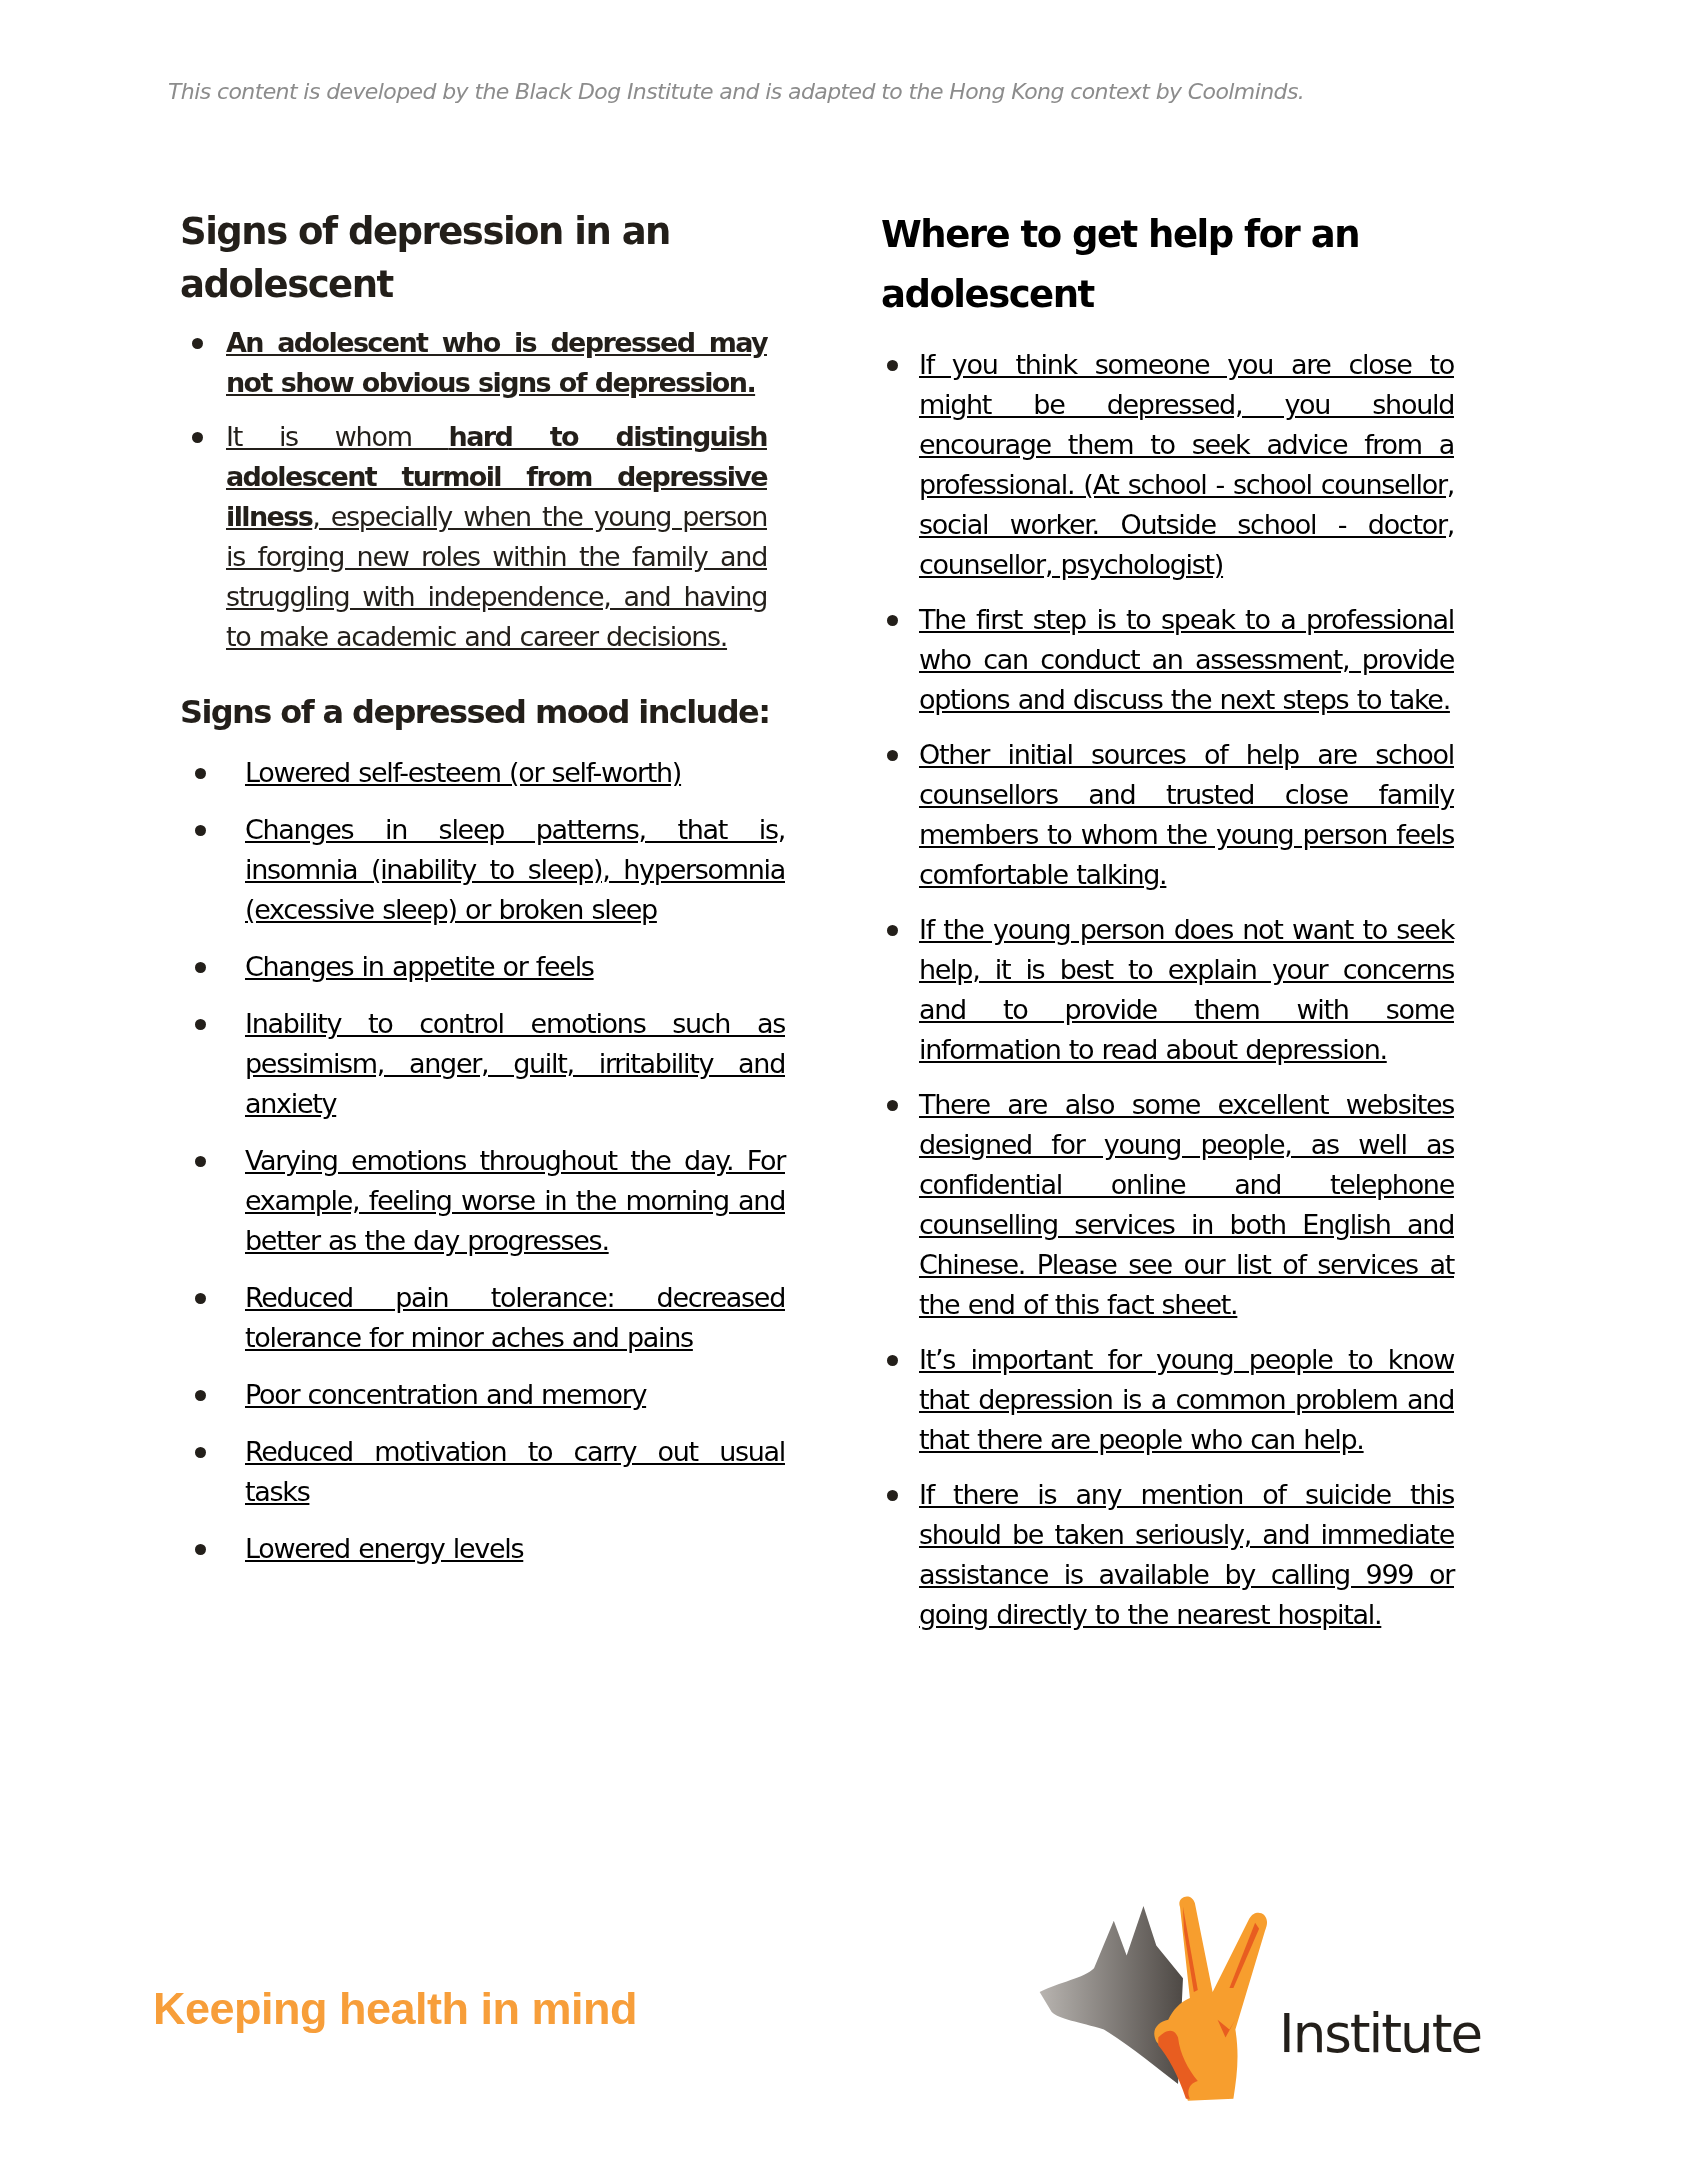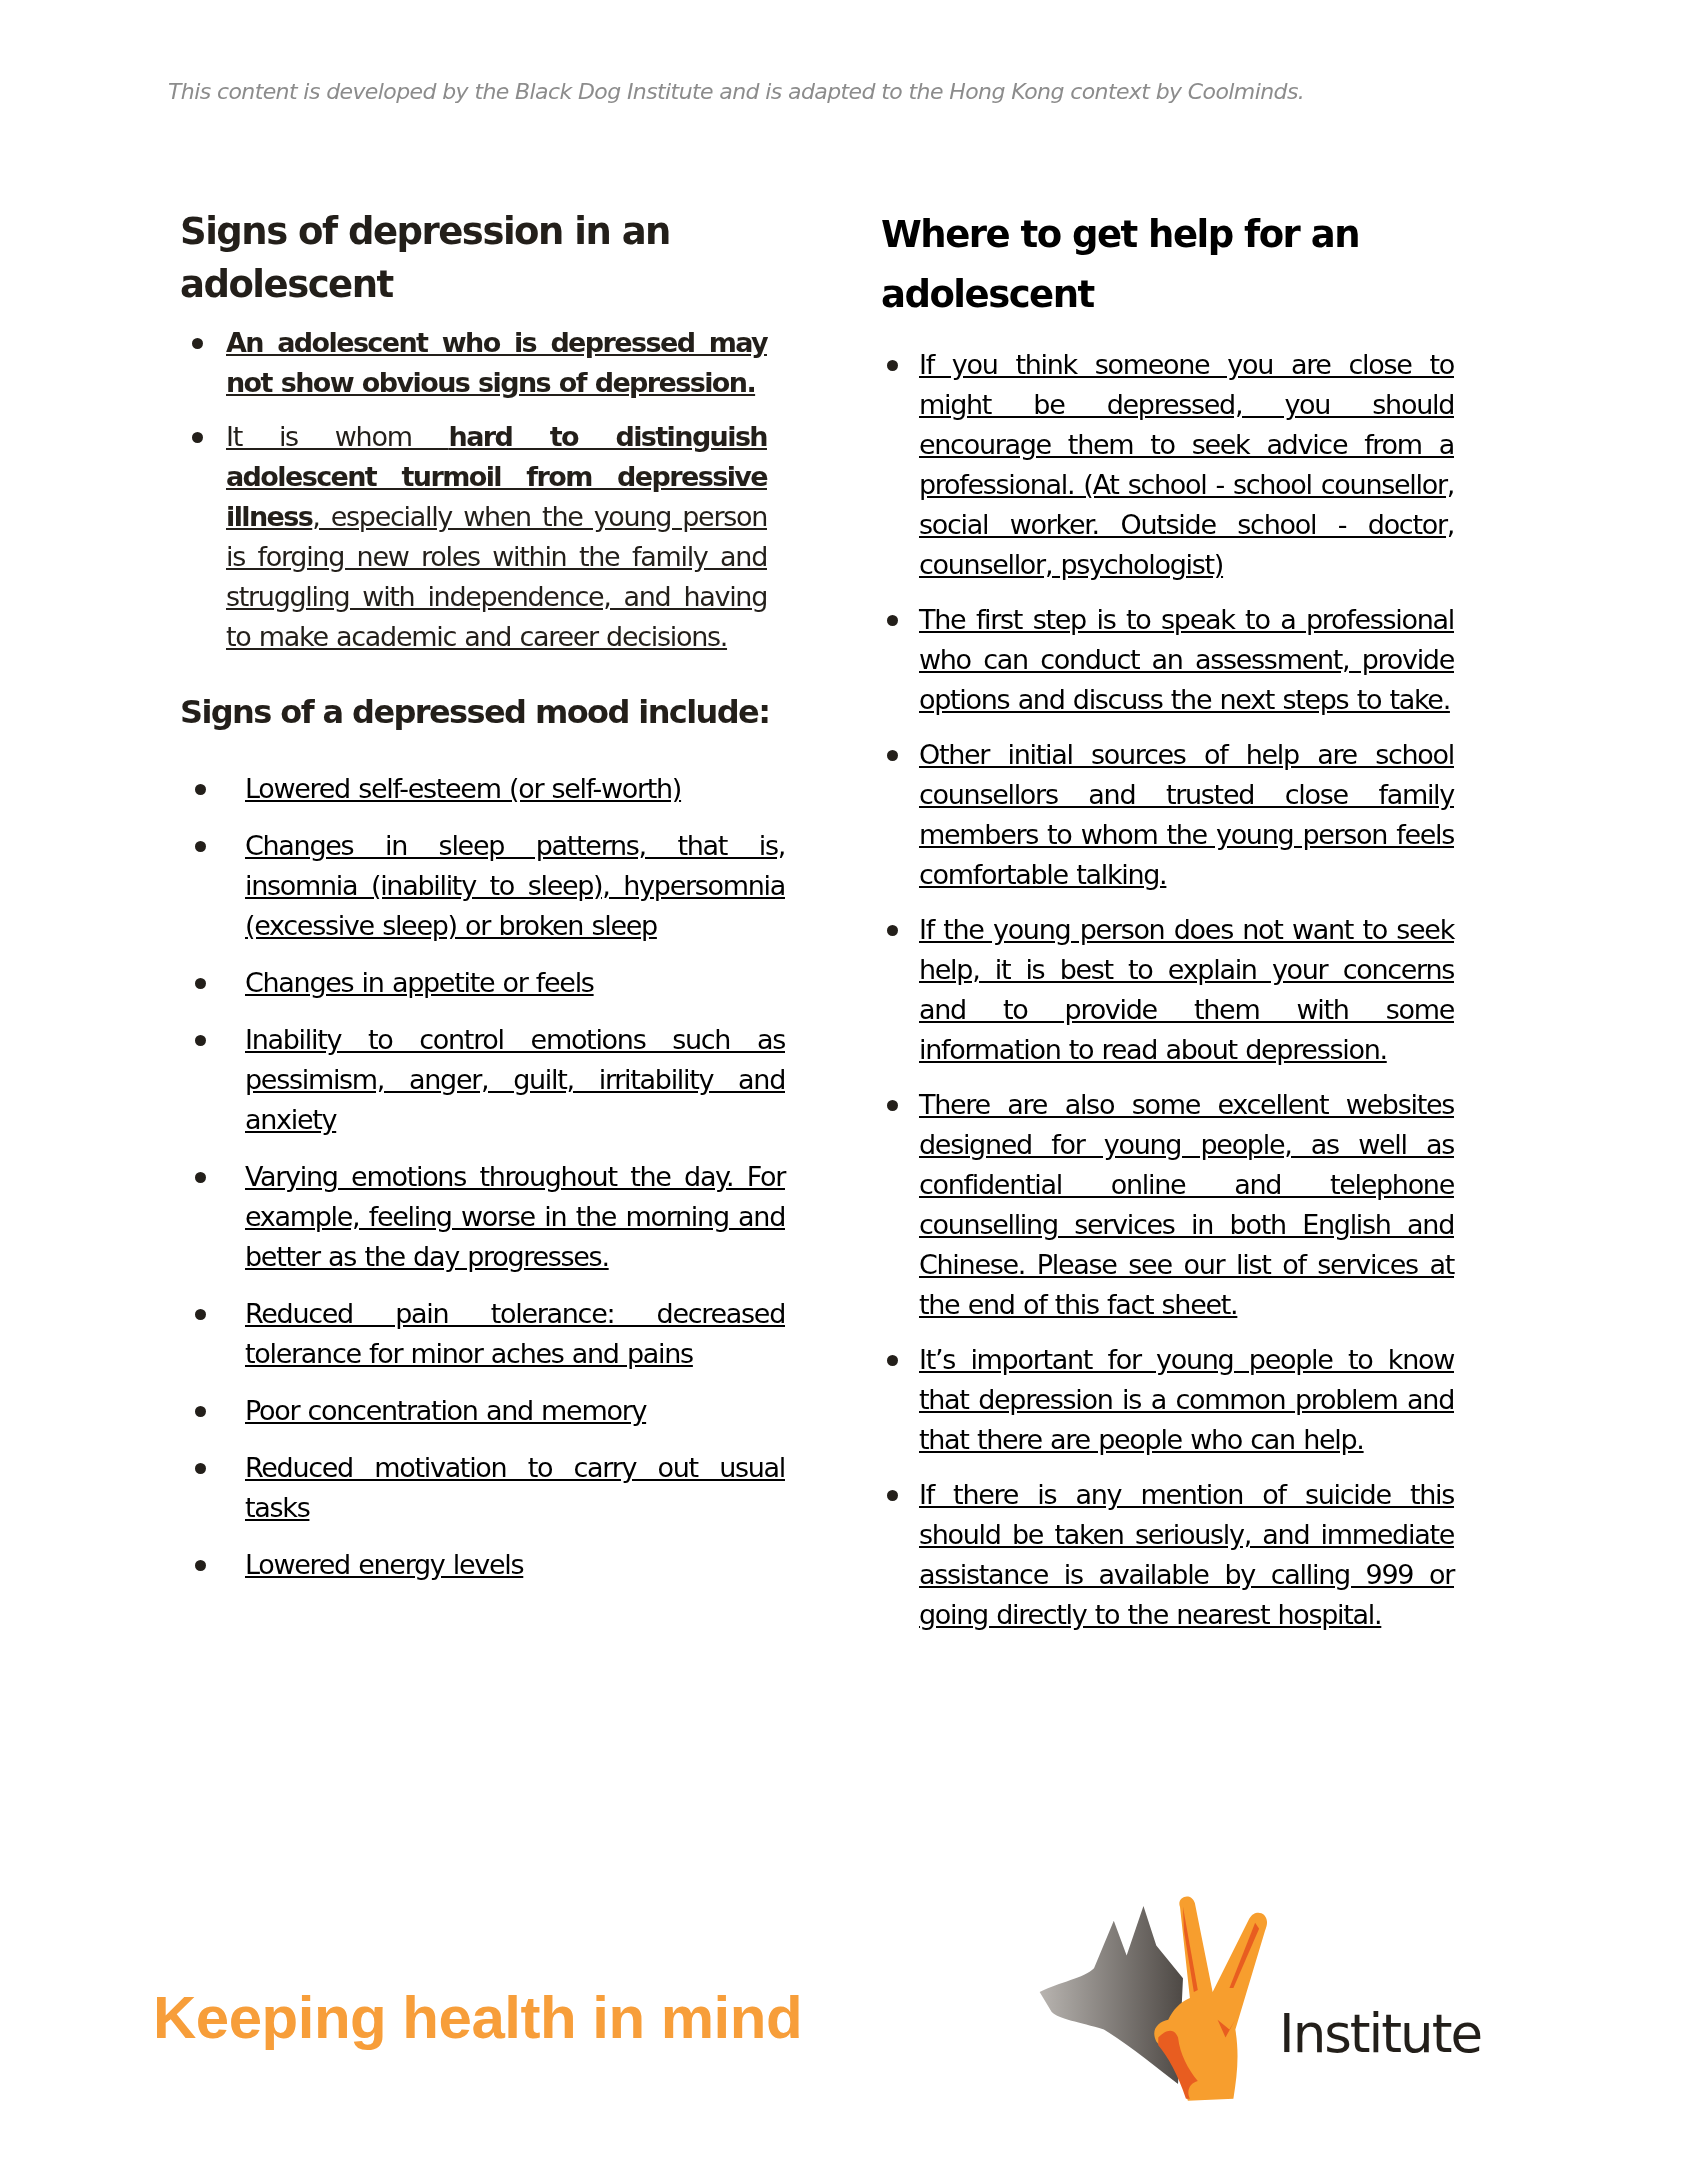--- a/index.html
+++ b/index.html
@@ -28,30 +28,30 @@
 
   
   .intro { margin-top: 4px; padding-left: 58px; width: 541px; }
   .intro li { margin-bottom: 14px; color: #231f1a; }
   .intro li .dot { left: -34px; }
   .intro li b { font-weight: bold; letter-spacing: -1.6px; }
 
   h2 { margin: 30px 0 0 12px; font-family: "DejaVu Sans", sans-serif; font-weight: bold;
        font-size: 32px; letter-spacing: -1.6px; line-height: 50px; color: #231f1a; }
 
-  .mood { margin-top: 32px; padding-left: 77px; width: 540px; }
+  .mood { margin-top: 16px; padding-left: 77px; width: 540px; }
   .mood li { margin-bottom: 17px; color: #000; }
   .mood li .dot { left: -50px; }
 
   .help { margin-top: 20px; padding-left: 50px; width: 535px; }
   .help li { margin-bottom: 15px; color: #000; }
   .help li .dot { left: -32px; }
 
   .tagline { position: absolute; left: 153px; top: 1983px;
-             font-family: "Liberation Sans", sans-serif; font-weight: bold; font-size: 60px;
+             font-family: "Liberation Sans", sans-serif; font-weight: bold; font-size: 45px;
              color: #f79e3a; letter-spacing: -0.5px; white-space: nowrap; }
 
   .logo { position: absolute; left: 1010px; top: 1871px; width: 554px; height: 238px; }
   .logo svg { position: absolute; left: 0; top: 0; }
   .logo-name { position: absolute; left: 269px; top: 66px; font-family: "DejaVu Sans", sans-serif;
                font-weight: bold; font-size: 57px; letter-spacing: -3px; color: #231f1a; white-space: nowrap; }
   .logo-sub { position: absolute; left: 269px; top: 132px; font-family: "DejaVu Sans", sans-serif;
               font-weight: normal; font-size: 53px; letter-spacing: -2px; color: #231f1a; white-space: nowrap; }
 </style>
 </head>

